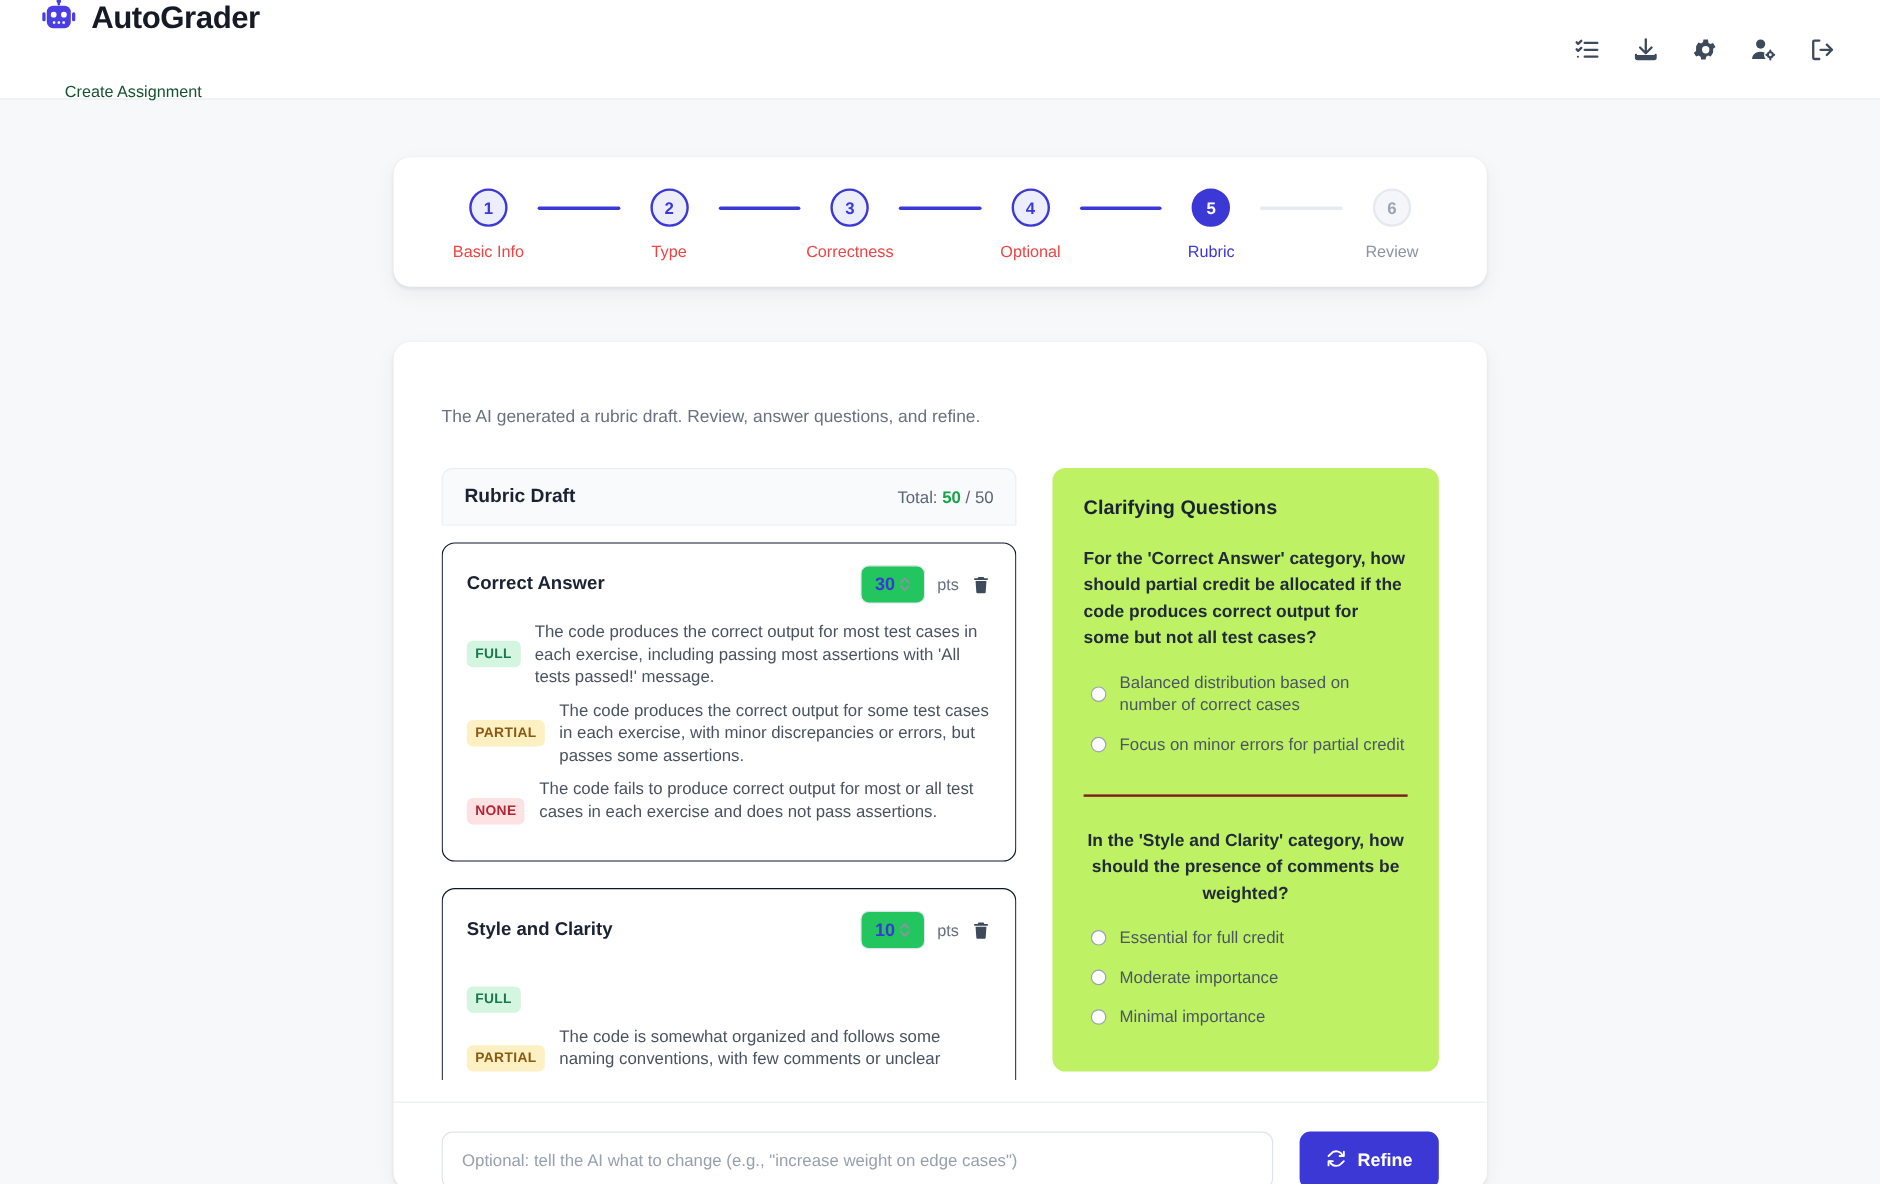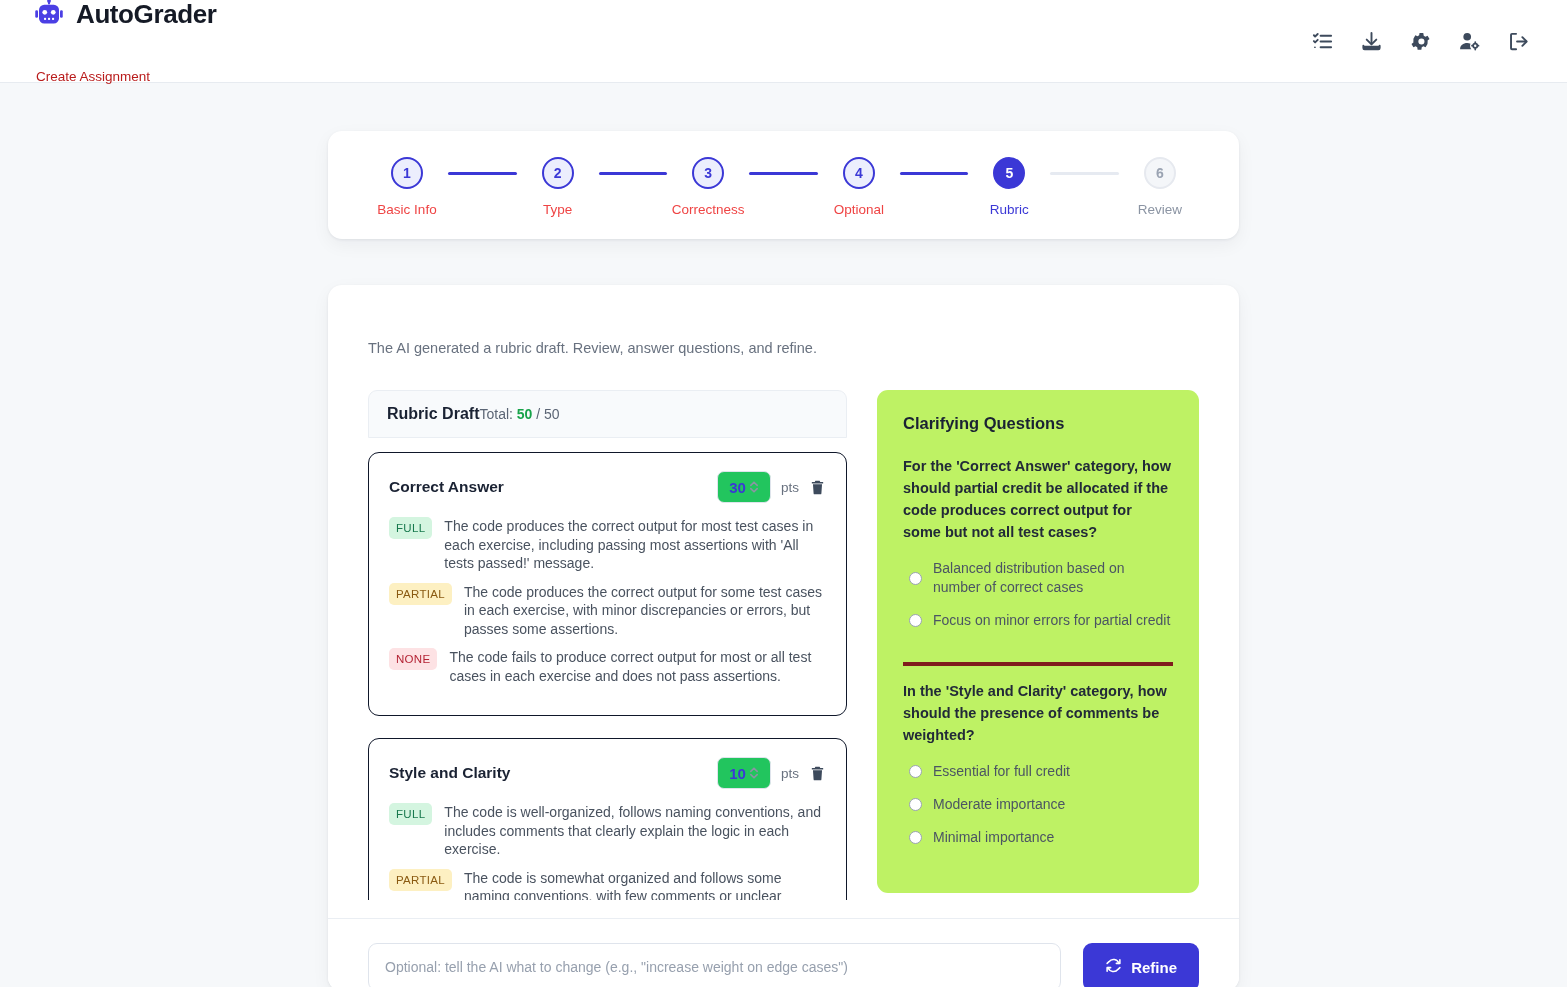--- a/index.html
+++ b/index.html
@@ -19,21 +19,21 @@
     display: flex;
     align-items: center;
     justify-content: space-between;
     padding: 0 32px 0 34px;
   }
   .brand-wrap { display: flex; flex-direction: column; justify-content: center; gap: 32px; }
   .brand-row { display: flex; align-items: center; gap: 12px; }
   .brand-title {
     font-size: 26px; font-weight: bold; letter-spacing: -0.4px; color: #151a26;
   }
-  .brand-sub { font-size: 13.5px; color: #b91c1c; margin-top: 7px; margin-left: 2px; }
+  .brand-sub { font-size: 13.5px; color: #14532d; margin-top: 7px; margin-left: 20px; }
   .robot-icon { width: 30px; height: 30px; display: block; }
 
   .appbar-actions { display: flex; align-items: center; gap: 23px; padding-right: 4px; }
   .icon-btn {
     width: 26px; height: 26px;
     display: flex; align-items: center; justify-content: center;
     color: #3d4a5c; cursor: pointer; background: none; border: none;
   }
   .icon-btn svg { display: block; }
 
@@ -78,21 +78,21 @@
 
   .cols { display: flex; gap: 30px; margin-top: 34px; }
   .col-left { width: 479px; flex: 0 0 auto; }
   .col-right { width: 322px; flex: 0 0 auto; }
 
   .draft-head {
     background: #f8fafc;
     border: 1px solid #eaeef3;
     border-radius: 9px 9px 0 0;
     padding: 14px 18px;
-    display: flex; align-items: center; justify-content: flex-start;
+    display: flex; align-items: center; justify-content: space-between;
   }
   .draft-title { font-size: 16px; font-weight: bold; color: #1a2233; }
   .draft-total { font-size: 14px; color: #5b6575; }
   .draft-total b { color: #17a34a; font-weight: bold; }
 
   .draft-scroll { height: 462px; overflow: hidden; padding-top: 14px; }
 
   .rubric-card {
     border: 1px solid #0f172a;
     border-radius: 11px;
@@ -111,39 +111,39 @@
   }
   .pts-val { font-size: 15px; font-weight: bold; color: #3b38d6; }
   .spin { display: flex; flex-direction: column; color: #8b94a3; line-height: 5px; }
   .spin svg { display: block; }
   .pts-label { font-size: 13.5px; color: #68717f; }
   .trash { color: #3d4a5c; cursor: pointer; display: flex; }
 
   .level-row { display: flex; gap: 12px; margin-bottom: 10px; }
   .badge {
     flex: 0 0 auto; border-radius: 5px;
-    font-size: 11.5px; font-weight: normal; letter-spacing: .3px;
-    padding: 4px 7px; height: 22px; line-height: 14px; text-align: center;
+    font-size: 11.5px; font-weight: bold; letter-spacing: .3px;
+    padding: 4px 7px; height: 22px; line-height: 14px; text-align: center; margin-top: 17px;
   }
   .badge.full { background: #d4f5e0; color: #18794e; }
   .badge.partial { background: #fdf0c2; color: #8a5a12; }
   .badge.none { background: #fde2e4; color: #b42334; }
   .level-text { font-size: 14px; line-height: 18.5px; color: #49525f; }
 
   
   .quest-panel {
     background: #bef264;
     border-radius: 11px;
     padding: 24px 26px 0;
     height: 503px;
     overflow: hidden;
   }
   .quest-title { font-size: 16.5px; font-weight: bold; color: #1a2233; margin-bottom: 22px; }
   .quest-block { padding-bottom: 18px; }
-  .quest-block + .quest-block { border-top: 4px solid #7f1d1d; padding-top: 14px; }
+  .quest-block + .quest-block { border-top: 2px solid #7f1d1d; padding-top: 26px; text-align: center; }
   .quest-text { font-size: 14.5px; font-weight: bold; line-height: 22px; color: #222a38; margin-bottom: 16px; }
   .opt { display: flex; align-items: center; gap: 11px; margin-bottom: 14px; padding-left: 6px; }
   .radio {
     flex: 0 0 auto; width: 13px; height: 13px; border-radius: 50%;
     border: 1px solid #9aa3b2; background: #fff;
     display: flex; align-items: center; justify-content: center;
   }
   .radio.checked { border: none; background: none; }
   .radio.checked::after {
     content: ""; width: 5px; height: 5px; border-radius: 50%; background: #2b3442;
@@ -352,21 +352,20 @@
               <span class="trash">
                 <svg width="17" height="17" viewBox="0 0 24 24" fill="currentColor">
                   <path d="M9 2.6h6l.9 1.6H20v2H4v-2h4.1zM5.6 7.4h12.8l-.9 13a1.4 1.4 0 0 1-1.4 1.3H7.9a1.4 1.4 0 0 1-1.4-1.3z"></path>
                 </svg>
               </span>
             </div>
           </div>
 
           <div class="level-row">
             <span class="badge full">FULL</span>
-            <span class="level-text">The code is well-organized, follows naming conventions, and includes comments that clearly explain the logic in each exercise.</span>
           </div>
           <div class="level-row">
             <span class="badge partial">PARTIAL</span>
             <span class="level-text">The code is somewhat organized and follows some naming conventions, with few comments or unclear</span>
           </div>
         </div>
 
       </div>
     </div>
 

